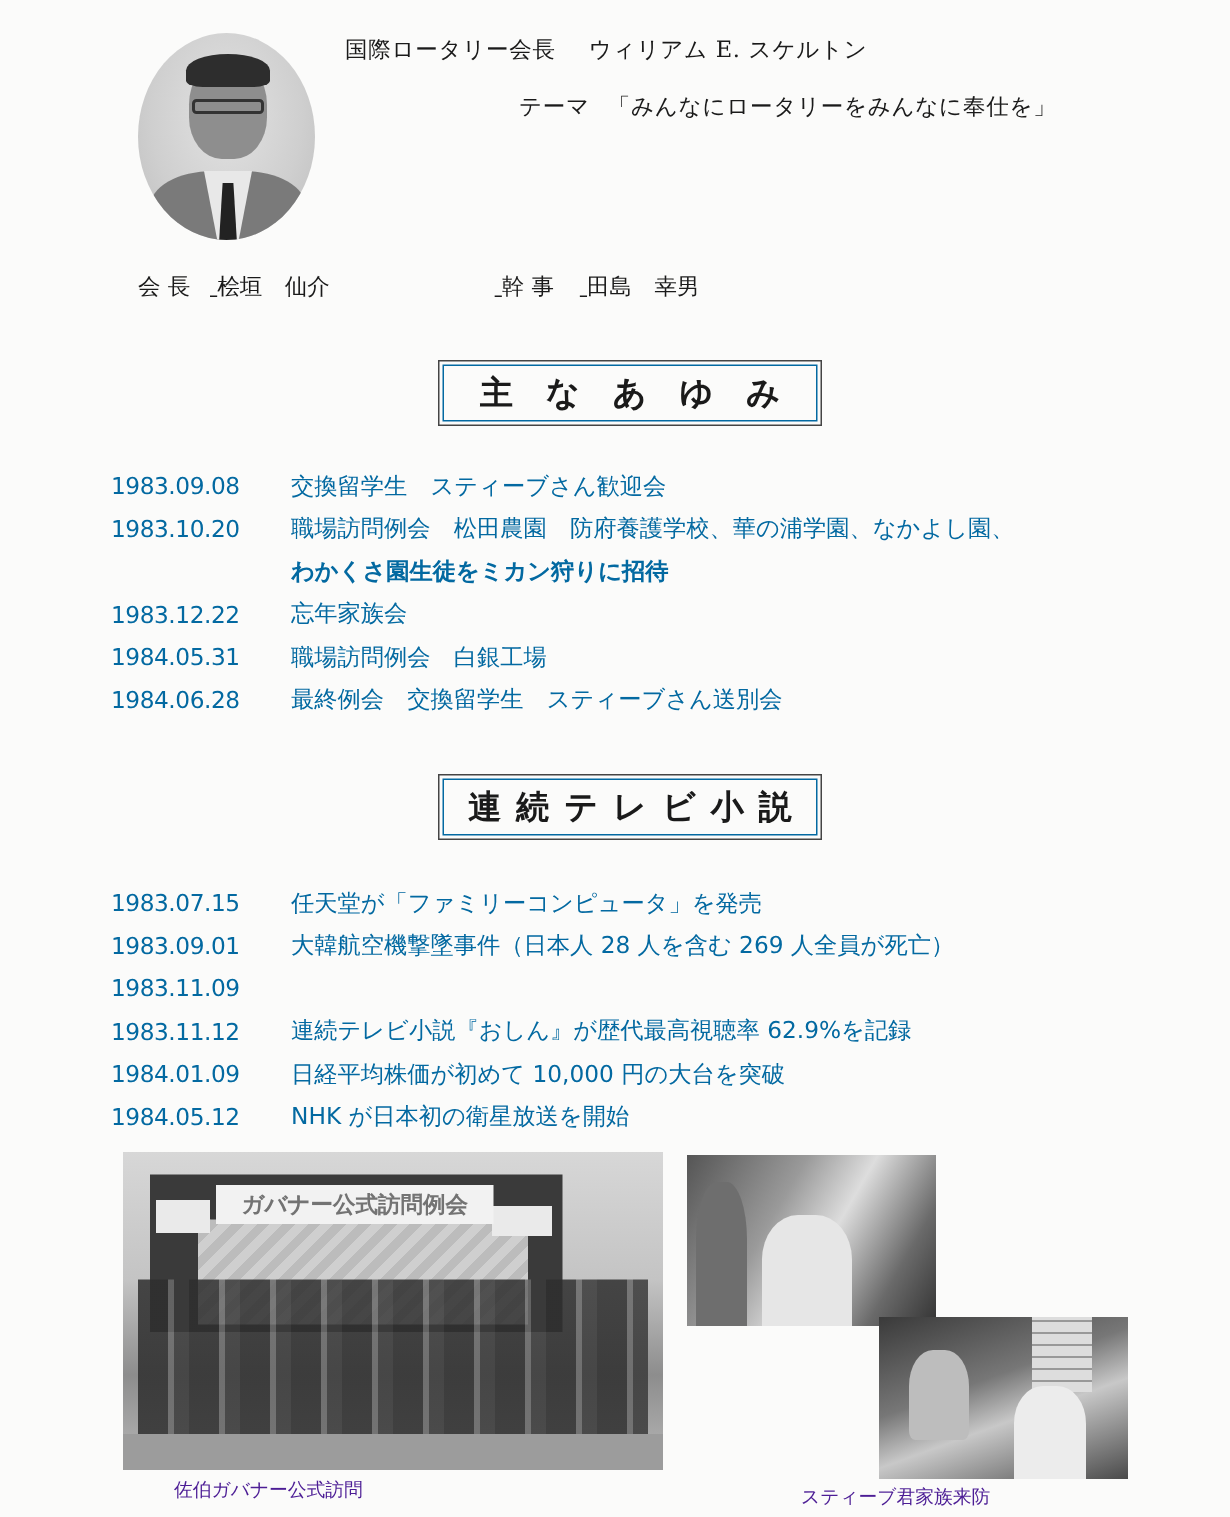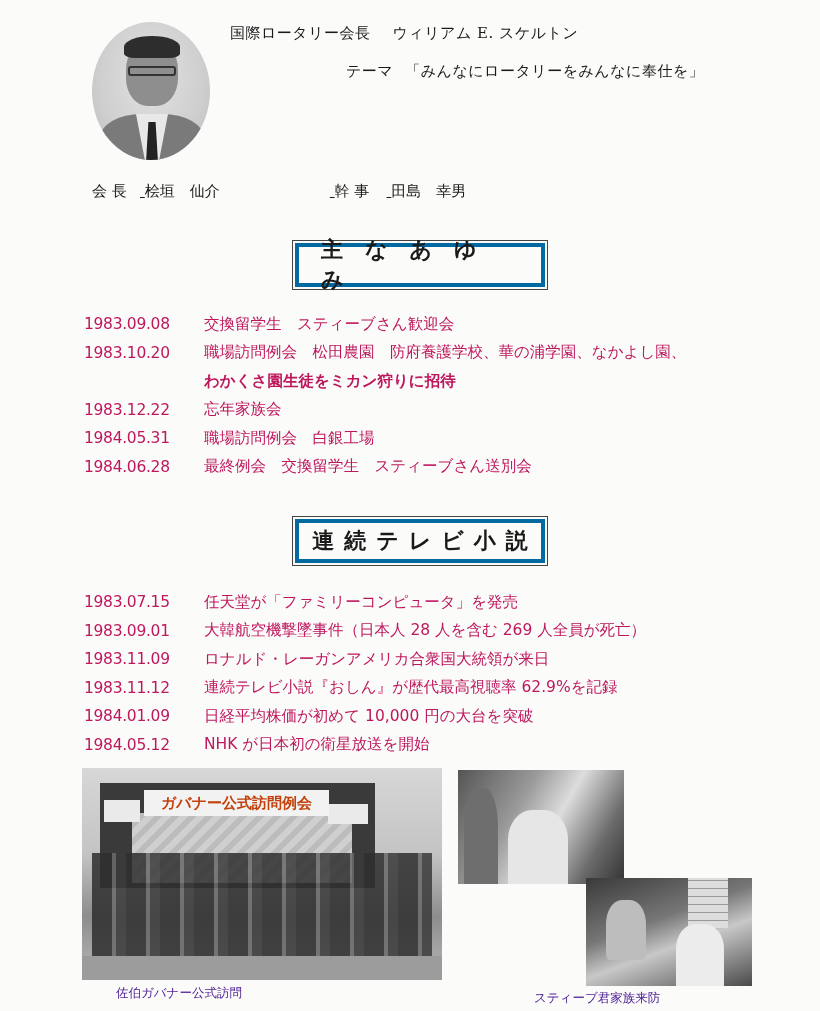--- a/index.html
+++ b/index.html
@@ -29,43 +29,43 @@
   .top-line2 { left:346px; top:62px; font-size:15px; letter-spacing:0.5px; }
   .top-line2 .gap { display:inline-block; width:12px; }
 
   .officers { left:92px; top:182px; font-size:15px;text-decoration:underline; }
   .officers span { display:inline-block; }
 
   .section-box {
     border:1px solid #444; padding:2px; background:#fbfbfa;
   }
   .section-box .inner {
-    border:4px solid #0369a1; height:36px; display:flex; align-items:center; justify-content:center;
+    border:1px solid #0369a1; height:36px; display:flex; align-items:center; justify-content:center;
     font-family:"DejaVu Sans","Liberation Sans",sans-serif; font-weight:bold; font-size:22px;
   }
   .box1 { left:292px; top:240px; width:250px; }
   .box1 .inner { letter-spacing:22px; padding-left:22px; }
   .box2 { left:292px; top:516px; width:250px; }
   .box2 .inner { letter-spacing:10px; padding-left:10px; }
 
-  .list { left:84px; font-family:"DejaVu Sans","Liberation Sans",sans-serif; font-size:15.5px; color:#be185d; }
+  .list { left:74px; font-family:"DejaVu Sans","Liberation Sans",sans-serif; font-size:15.5px; color:#0369a1; }
   .list .row { display:flex; height:28.5px; align-items:center; white-space:nowrap; }
   .list .date { width:120px; letter-spacing:-0.3px; }
   .list .text { flex:1; }
   .list .row.cont { padding-left:120px;font-weight:bold; }
   .list1 { top:310px; }
   .list2 { top:588px; }
 
   
   .photo-group {
     left:82px; top:768px; width:360px; height:212px;
     background:linear-gradient(#d7d7d7,#c4c4c4 40%, #8d8d8d 70%, #b8b8b8);
     overflow:hidden;
   }
-  .photo-group .banner { position:absolute; left:62px; top:22px; width:185px; height:26px; background:#f2f2f2; display:flex; align-items:center; justify-content:center; font-family:"DejaVu Sans","Liberation Sans",sans-serif; font-weight:bold; font-size:15px; color:#c2410c; }
+  .photo-group .banner { position:absolute; left:62px; top:22px; width:185px; height:26px; background:#f2f2f2; display:flex; align-items:center; justify-content:center; font-family:"DejaVu Sans","Liberation Sans",sans-serif; font-weight:bold; font-size:15px; color:#737373; }
   .photo-group .curtain { position:absolute; left:18px; top:15px; width:275px; height:105px; background:#3a3a3a; }
   .photo-group .backdrop { position:absolute; left:50px; top:45px; width:220px; height:70px; background:repeating-linear-gradient(135deg,#cfcfcf 0 6px,#bcbcbc 6px 12px); }
   .photo-group .people { position:absolute; left:10px; top:85px; width:340px; height:110px; background:repeating-linear-gradient(90deg,#2e2e2e 0 20px,#6a6a6a 20px 24px,#3a3a3a 24px 34px); opacity:0.85; }
   .photo-group .floor { position:absolute; left:0; top:188px; width:360px; height:24px; background:#9c9c9c; }
   .photo-group .sign { position:absolute; left:22px; top:32px; width:36px; height:22px; background:#eaeaea; }
   .photo-group .sign2 { position:absolute; left:246px; top:36px; width:40px; height:20px; background:#eaeaea; }
 
   .photo-a { left:458px; top:770px; width:166px; height:114px; background:linear-gradient(120deg,#555 0%,#9a9a9a 35%,#ddd 55%,#6a6a6a 80%,#333 100%); overflow:hidden; }
   .photo-a .p1 { position:absolute; left:6px; top:18px; width:34px; height:96px; background:#6e6e6e; border-radius:40% 40% 0 0; }
   .photo-a .p2 { position:absolute; left:50px; top:40px; width:60px; height:74px; background:#e6e6e6; border-radius:40% 40% 0 0; }
@@ -142,21 +142,20 @@
   <div class="row">
     <span class="date">1983.07.15</span>
     <span class="text">任天堂が「ファミリーコンピュータ」を発売</span>
   </div>
   <div class="row">
     <span class="date">1983.09.01</span>
     <span class="text">大韓航空機撃墜事件（日本人 28 人を含む 269 人全員が死亡）</span>
   </div>
   <div class="row">
     <span class="date">1983.11.09</span>
-    <span class="text">ロナルド・レーガンアメリカ合衆国大統領が来日</span>
   </div>
   <div class="row">
     <span class="date">1983.11.12</span>
     <span class="text">連続テレビ小説『おしん』が歴代最高視聴率 62.9%を記録</span>
   </div>
   <div class="row">
     <span class="date">1984.01.09</span>
     <span class="text">日経平均株価が初めて 10,000 円の大台を突破</span>
   </div>
   <div class="row">

